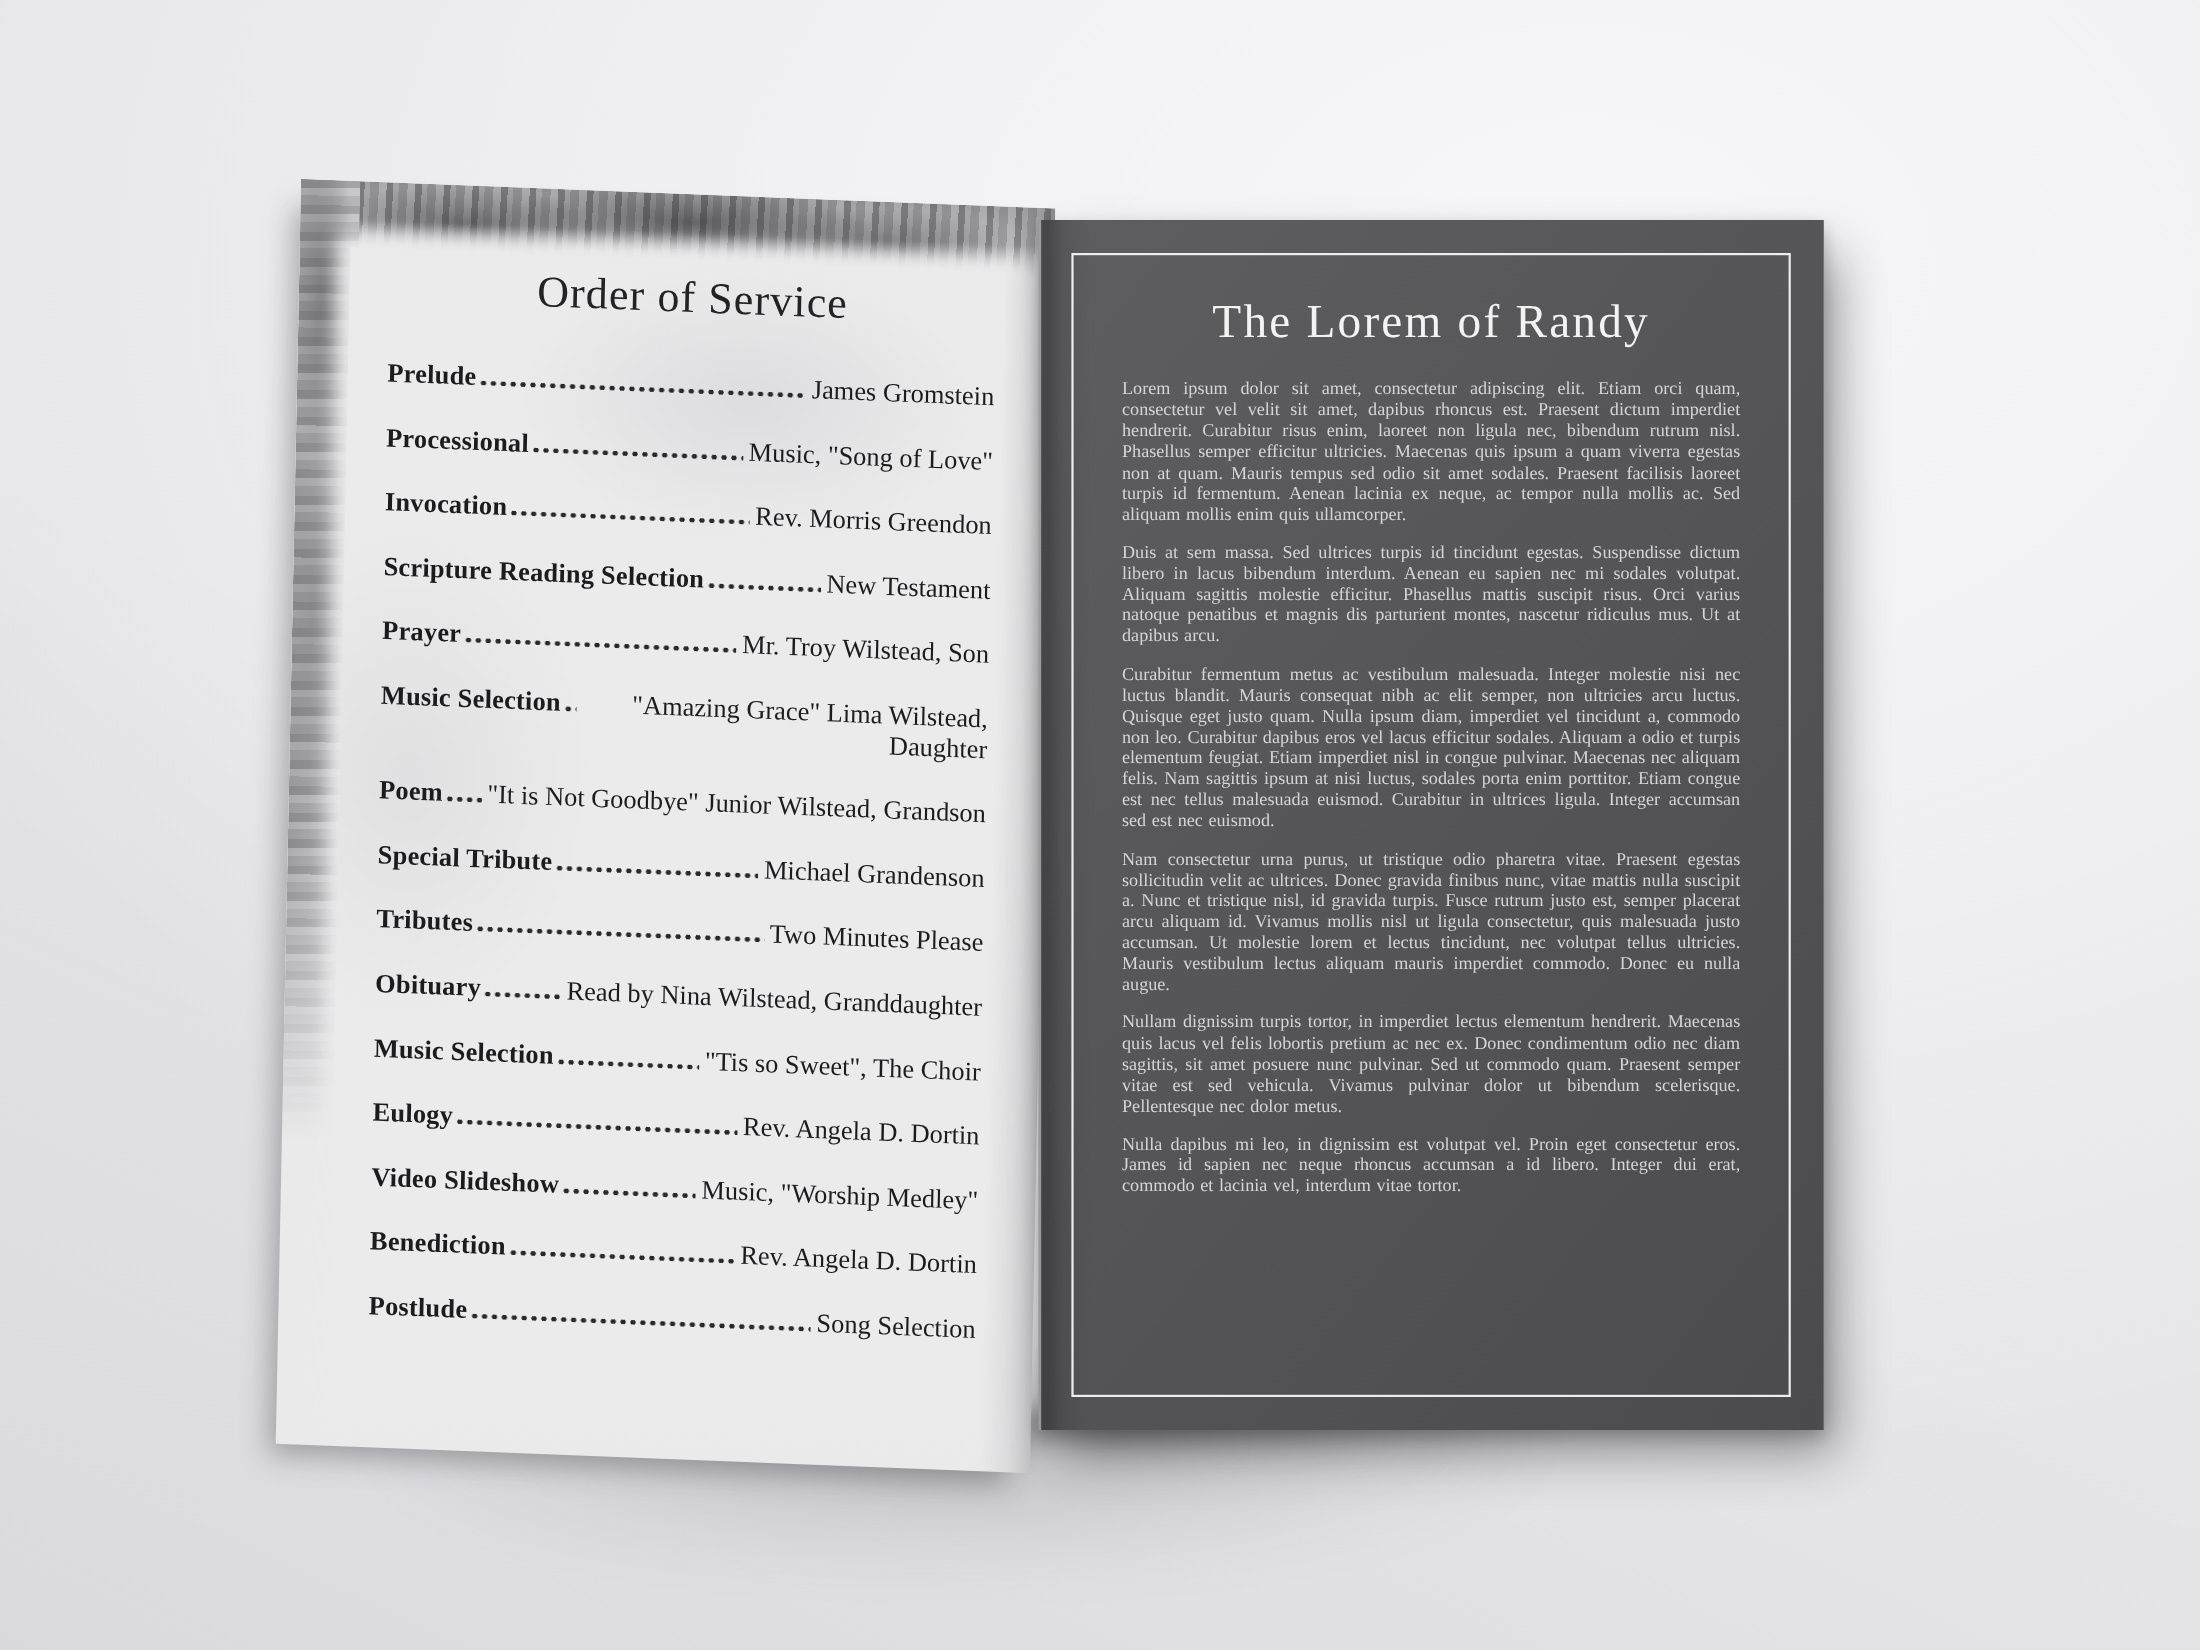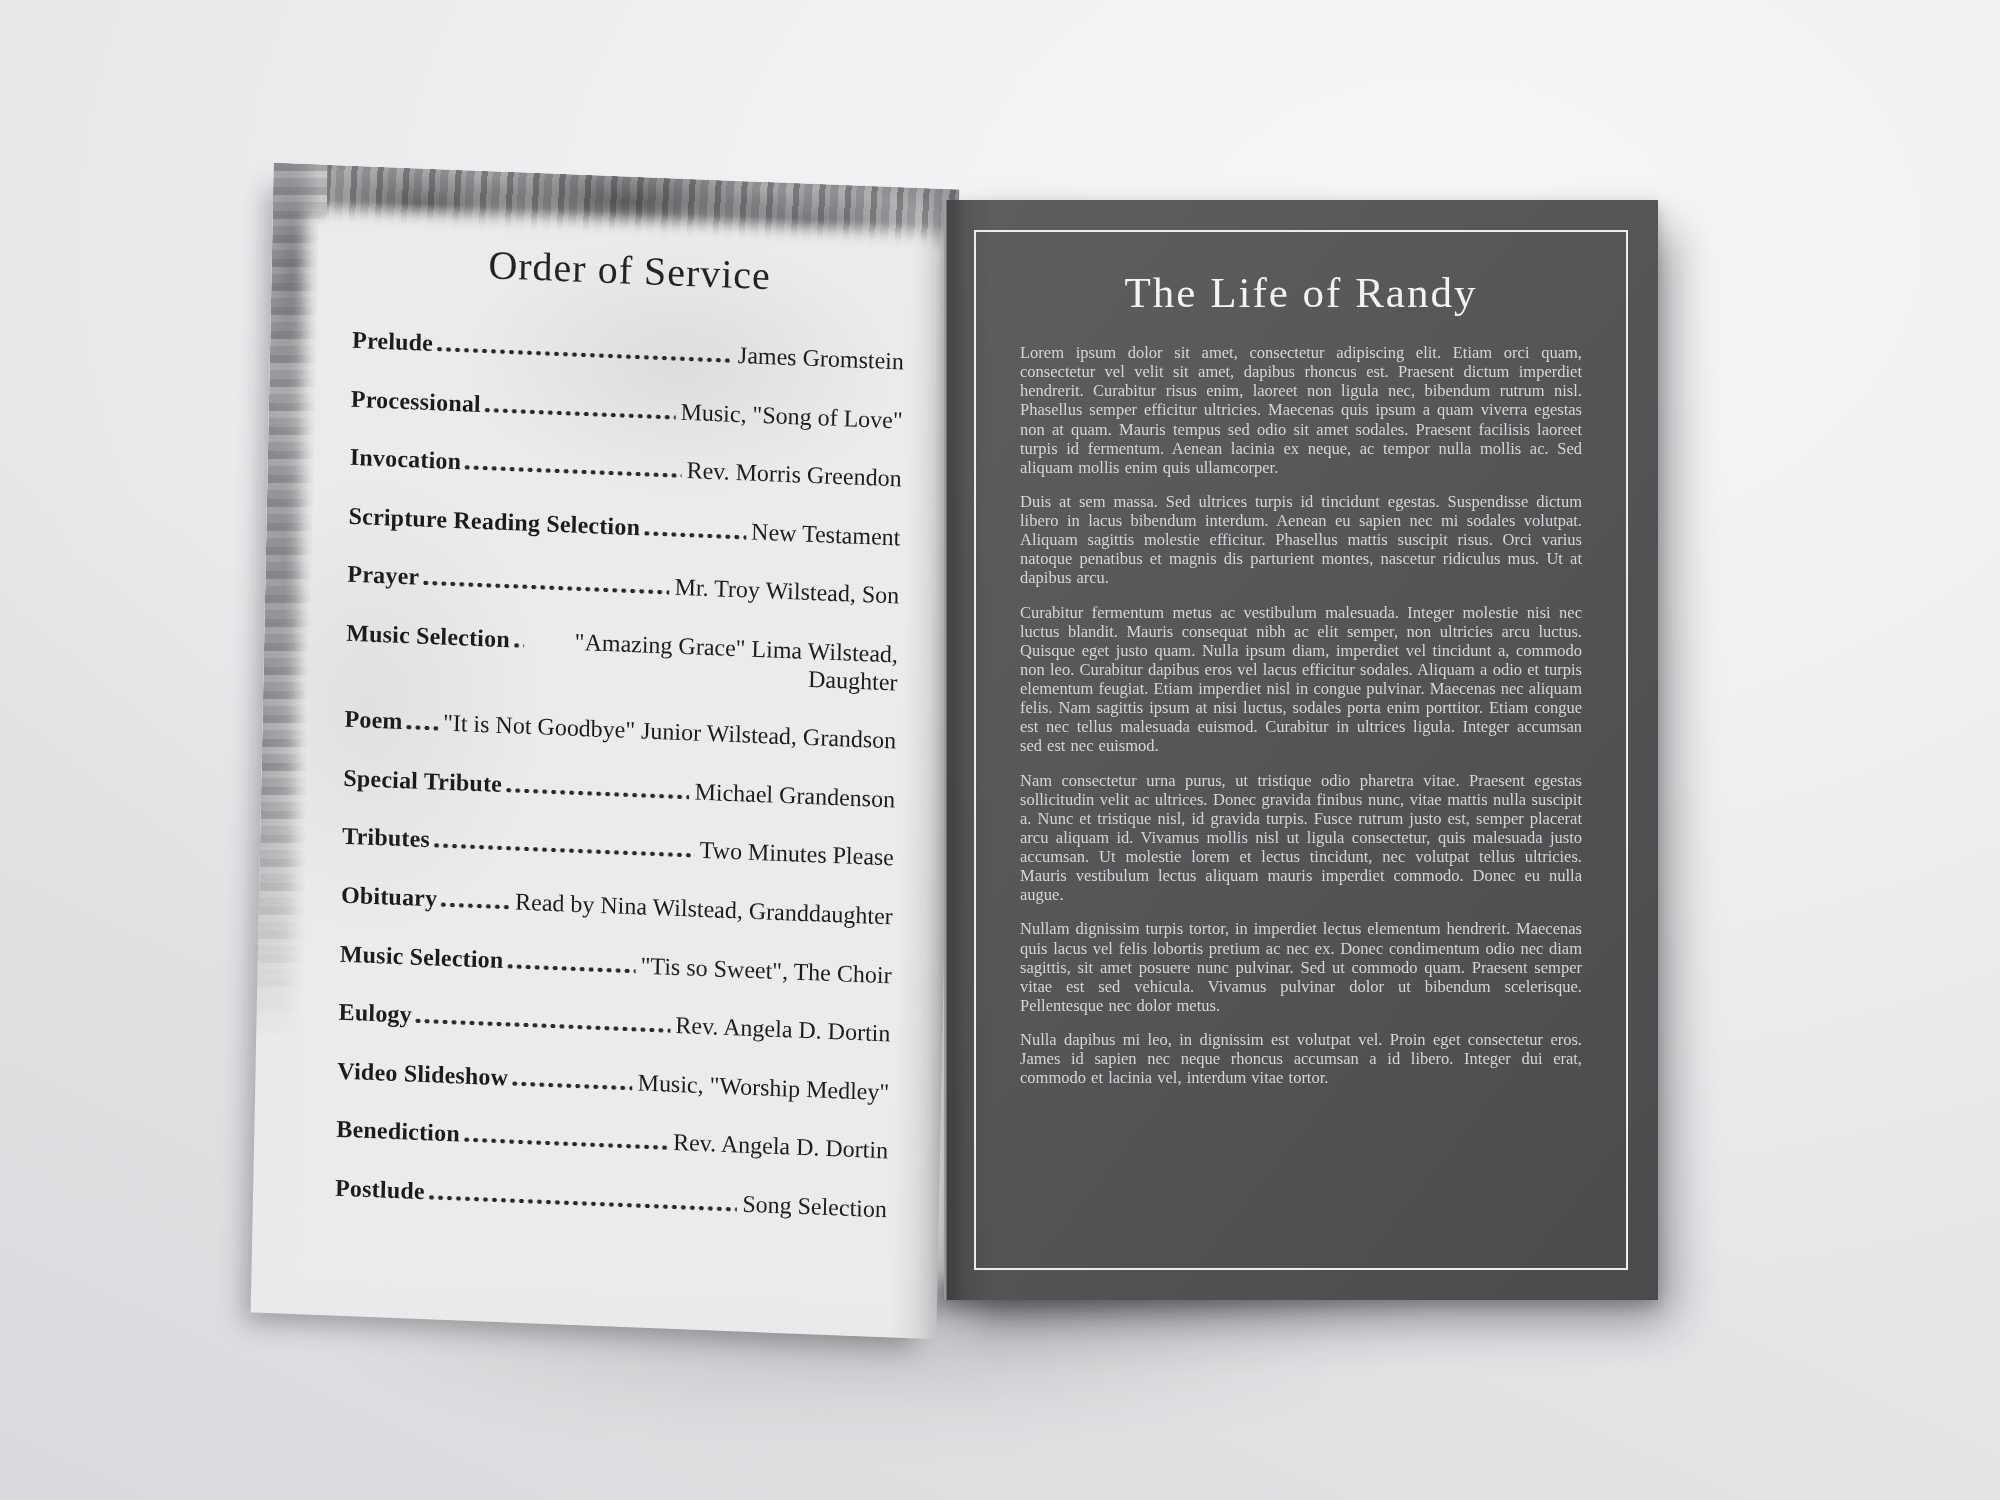--- a/index.html
+++ b/index.html
@@ -208,21 +208,21 @@
             <span class="dots"></span>
             <span class="value">Song Selection</span>
           </div>
         </div>
     </div>
   </div>
 
   <div class="page page-right">
     <div class="crease"></div>
     <div class="frame">
-      <h1 class="bio-title">The Life of Randy</h1>
+      <h1 class="bio-title">The Lorem of Randy</h1>
       <div class="bio-text">
 
           <p class="bio-para">Lorem ipsum dolor sit amet, consectetur adipiscing elit. Etiam orci quam, consectetur vel velit sit amet, dapibus rhoncus est. Praesent dictum imperdiet hendrerit. Curabitur risus enim, laoreet non ligula nec, bibendum rutrum nisl. Phasellus semper efficitur ultricies. Maecenas quis ipsum a quam viverra egestas non at quam. Mauris tempus sed odio sit amet sodales. Praesent facilisis laoreet turpis id fermentum. Aenean lacinia ex neque, ac tempor nulla mollis ac. Sed aliquam mollis enim quis ullamcorper.</p>
 
           <p class="bio-para">Duis at sem massa. Sed ultrices turpis id tincidunt egestas. Suspendisse dictum libero in lacus bibendum interdum. Aenean eu sapien nec mi sodales volutpat. Aliquam sagittis molestie efficitur. Phasellus mattis suscipit risus. Orci varius natoque penatibus et magnis dis parturient montes, nascetur ridiculus mus. Ut at dapibus arcu.</p>
 
           <p class="bio-para">Curabitur fermentum metus ac vestibulum malesuada. Integer molestie nisi nec luctus blandit. Mauris consequat nibh ac elit semper, non ultricies arcu luctus. Quisque eget justo quam. Nulla ipsum diam, imperdiet vel tincidunt a, commodo non leo. Curabitur dapibus eros vel lacus efficitur sodales. Aliquam a odio et turpis elementum feugiat. Etiam imperdiet nisl in congue pulvinar. Maecenas nec aliquam felis. Nam sagittis ipsum at nisi luctus, sodales porta enim porttitor. Etiam congue est nec tellus malesuada euismod. Curabitur in ultrices ligula. Integer accumsan sed est nec euismod.</p>
 
           <p class="bio-para">Nam consectetur urna purus, ut tristique odio pharetra vitae. Praesent egestas sollicitudin velit ac ultrices. Donec gravida finibus nunc, vitae mattis nulla suscipit a. Nunc et tristique nisl, id gravida turpis. Fusce rutrum justo est, semper placerat arcu aliquam id. Vivamus mollis nisl ut ligula consectetur, quis malesuada justo accumsan. Ut molestie lorem et lectus tincidunt, nec volutpat tellus ultricies. Mauris vestibulum lectus aliquam mauris imperdiet commodo. Donec eu nulla augue.</p>
 

